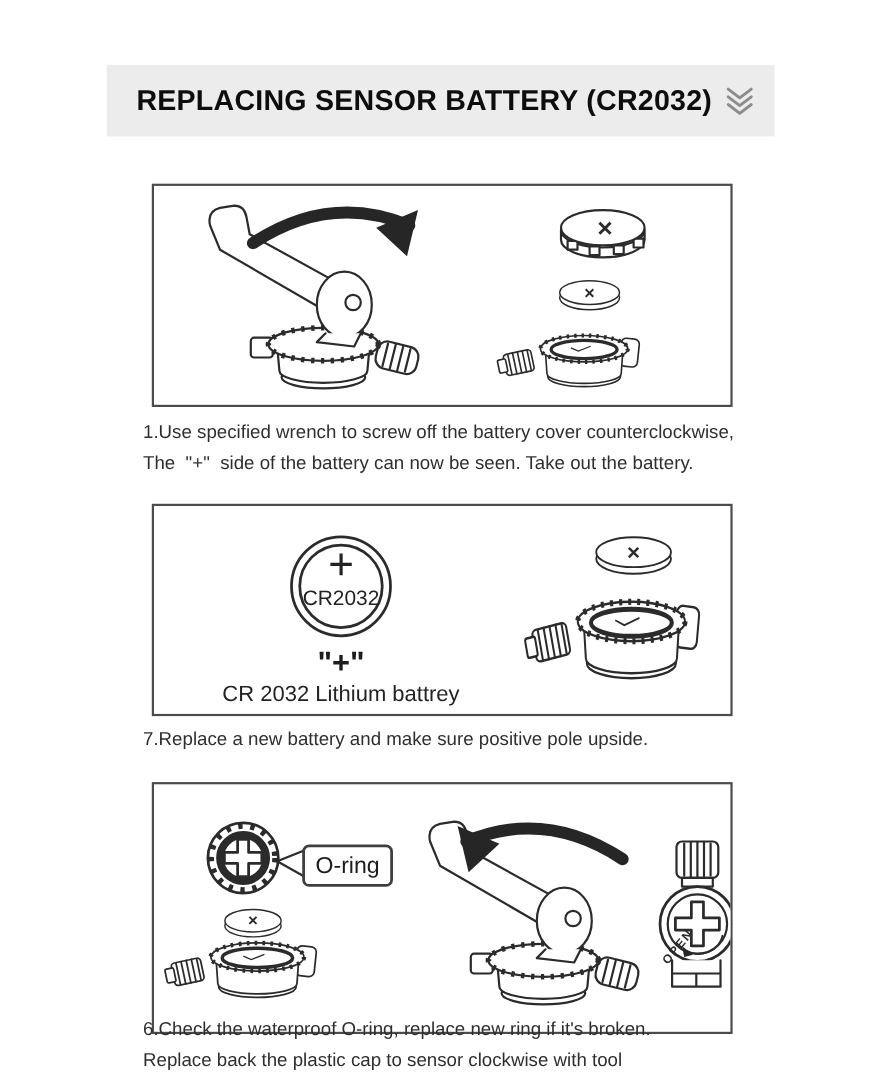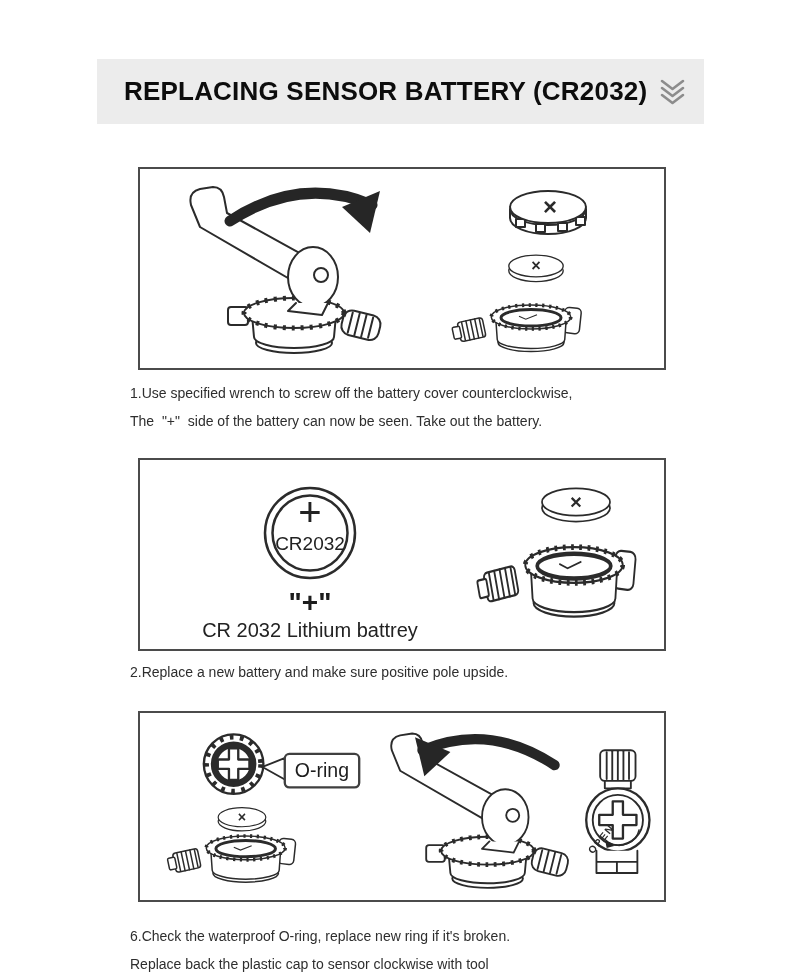--- a/index.html
+++ b/index.html
@@ -8,23 +8,23 @@
   
   .titlebar{position:absolute;left:97px;top:11px;width:607px;height:65px;background:#ececec;
             display:flex;align-items:center;padding-left:27px;box-sizing:border-box;gap:12px;}
   .titlebar h1{margin:0;font-size:26px;font-weight:700;color:#0d0d0d;letter-spacing:.2px;}
   .chevrons{display:flex;align-items:center;margin-top:2px;}
   
   .figbox{position:absolute;left:138px;width:528px;border:2px solid #4b4b4b;background:#fff;box-sizing:border-box;}
   .figbox svg{display:block;width:100%;height:100%;}
   .p1{top:119px;height:203px;}
   .p2{top:410px;height:193px;}
-  .p3{top:663px;height:191px;}
+  .p3{top:663px;height:229px;}
   
-  .caption{position:absolute;left:130px;width:648px;margin:0;font-size:14px;line-height:28px;
+  .caption{position:absolute;left:130px;width:648px;margin:0;font-size:17px;line-height:28px;
            color:#2e2e2e;white-space:pre-wrap;}
   .c1{top:331px;}
   .c2{top:610px;}
   .c3{top:874px;}
   
   .ln,.ln25{fill:#fff;stroke:#2b2b2b;stroke-width:2;stroke-linejoin:round;stroke-linecap:round;}
   .ln25{stroke-width:2.5;}
   .tick{fill:none;stroke:#2b2b2b;stroke-width:5;stroke-dasharray:3 6;}
   .tick3{fill:none;stroke:#2b2b2b;stroke-width:5;stroke-dasharray:4 7;}
   .ring{fill:none;stroke:#2b2b2b;stroke-width:7;}
@@ -138,21 +138,21 @@
         <text class="plus-big" x="170" y="66">+</text>
         <text class="model" x="170" y="90">CR2032</text>
       </g>
       <text class="plus-quoted" x="170" y="152">"+"</text>
       <text class="batt-name" x="170" y="177">CR 2032 Lithium battrey</text>
       <use href="#d-battery" transform="translate(436,42) scale(0.85)"></use>
       <use href="#d-sensor" transform="translate(434,105) scale(0.92,1.12)"></use>
     </svg>
   </div>
 
-  <p class="caption c2"><span>2.Replace a new battery and make sure positive pole upside.</span></p>
+  <p class="caption c2"><span>7.Replace a new battery and make sure positive pole upside.</span></p>
 
   <div class="figbox p3">
     <svg viewBox="0 0 524 201">
       <g transform="translate(81,55)">
         <circle class="ln25" r="32"></circle>
         <circle class="tick3" r="29"></circle>
         <circle class="ring" r="21"></circle>
         <path class="ln25" d="M-5,-17 h10 v12 h12 v10 h-12 v12 h-10 v-12 h-12 v-10 h12 Z"></path>
       </g>
       <g>

